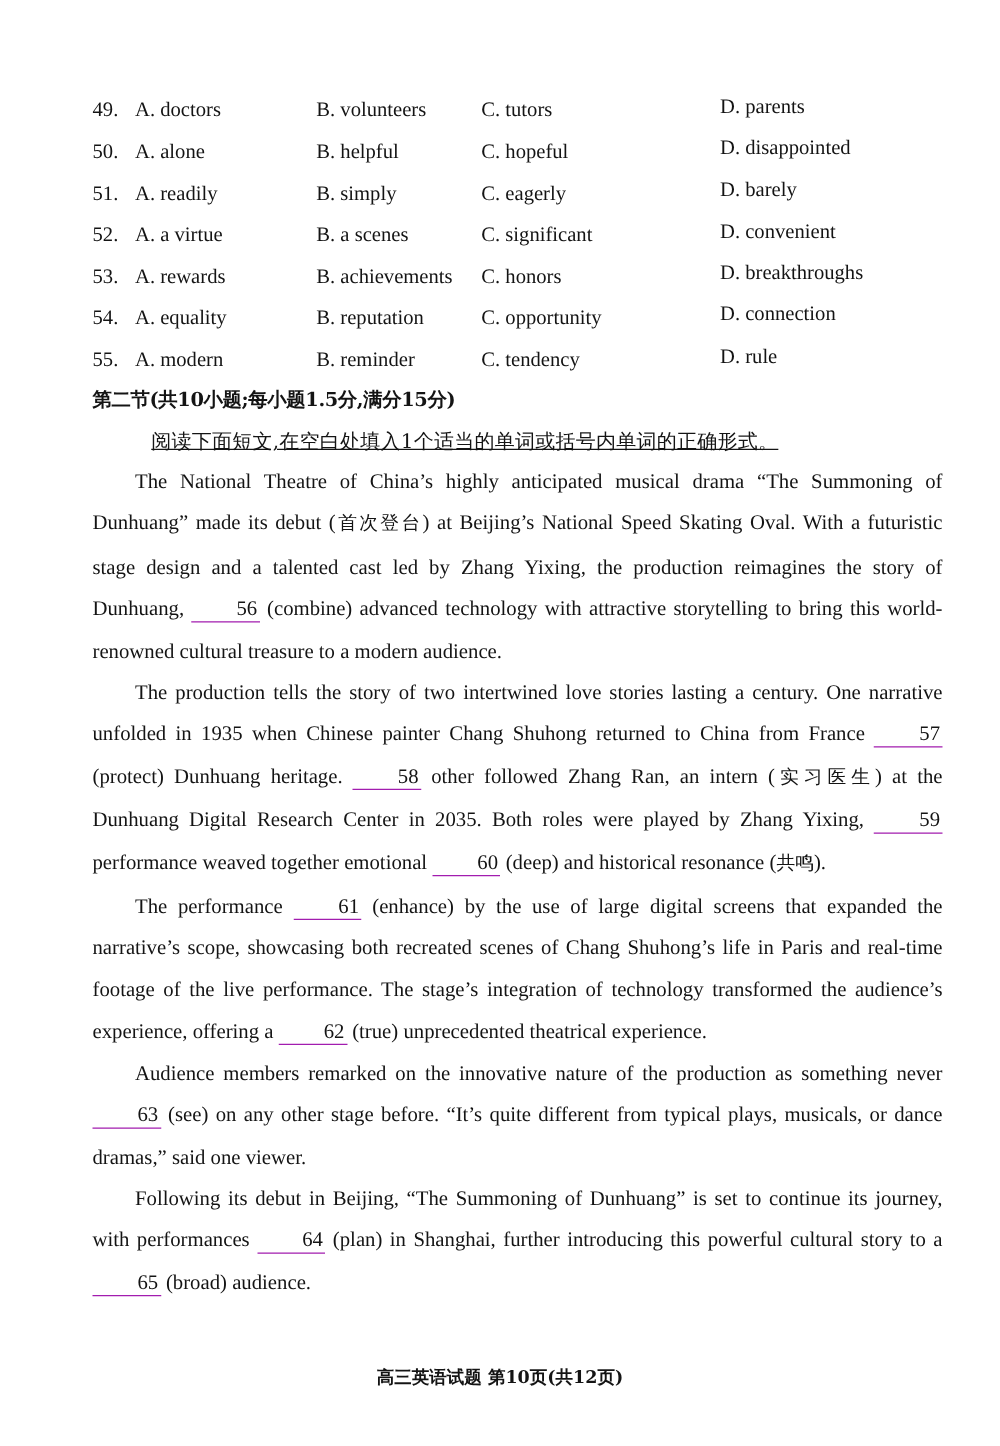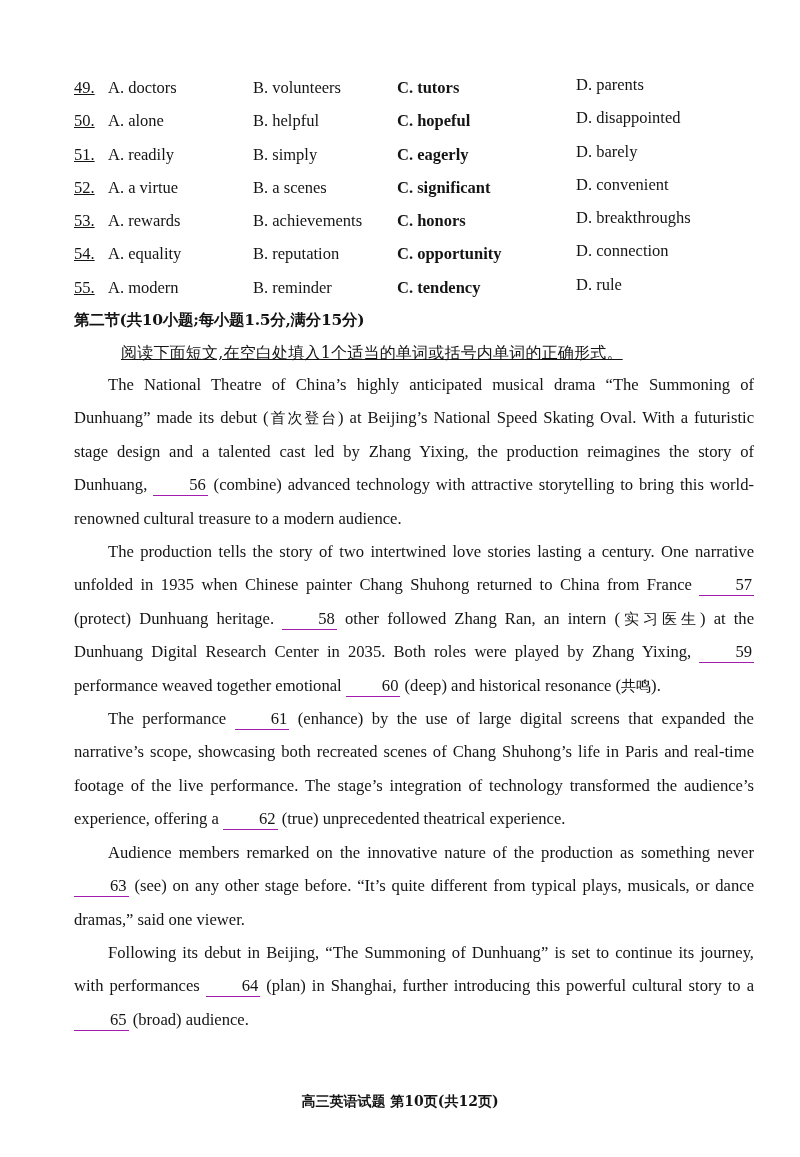--- a/index.html
+++ b/index.html
@@ -4,45 +4,45 @@
 <style>
   html, body { margin: 0; padding: 0; background: #ffffff; }
   body {
     width: 800px; height: 1157px; position: relative; overflow: hidden;
     font-family: "Liberation Serif", "DejaVu Serif", serif;
     color: #141414;
   }
   .options { position: absolute; left: 74px; top: 74px; width: 690px; }
   .opt-row { position: relative; height: 33.3px; font-size: 16.5px; line-height: 28px; }
   .opt-row span { position: absolute; top: 0; white-space: nowrap; }
-  .q-num { left: 0; text-decoration: underline; }
+  .q-num { left: 0; }
   .opt-a { left: 34px; }
   .opt-b { left: 179px; }
-  .opt-c { left: 323px; font-weight: bold; }
+  .opt-c { left: 311px; }
   .opt-d { left: 502px; top: -3px !important; }
 
   .section-title {
     position: absolute; left: 74px; top: 310px;
     font-family: "DejaVu Serif", serif; font-weight: bold; font-size: 15.5px;
     letter-spacing: -0.3px;
   }
   .instruction {
     position: absolute; left: 121px; top: 343px;
     font-family: "DejaVu Serif", serif; font-size: 16px; letter-spacing: 0.2px; text-decoration: underline;
   }
   .passage {
     position: absolute; left: 74px; top: 368px; width: 680px;
     font-size: 16.6px; line-height: 33.4px; text-align: justify;
   }
   .passage p { margin: 0; text-indent: 34px; }
   .blank {
     display: inline-block; min-width: 46px; text-align: center;
     border-bottom: 1px solid #a21caf; line-height: 20px; padding: 0 2px;
   }
-  .cn { font-family: Liberation Sans, sans-serif; font-size: 15px; margin-top: 46px; }
+  .cn { font-family: Liberation Mono, monospace; font-size: 15px; margin-top: 46px; }
   .footer {
     position: absolute; left: 0; right: 0; top: 1093px; text-align: center;
     font-family: "DejaVu Serif", serif; font-weight: bold; font-size: 14px;
   }
 </style>
 </head>
 <body>
 
 <div class="options">
   <div class="opt-row">

